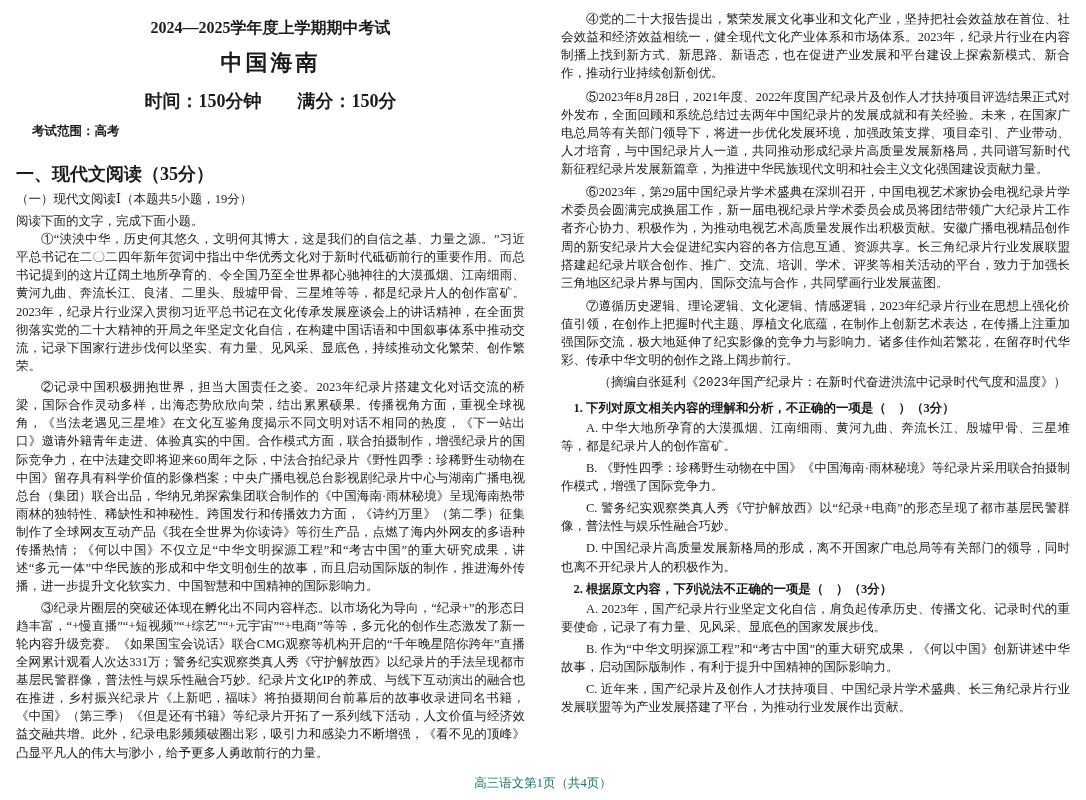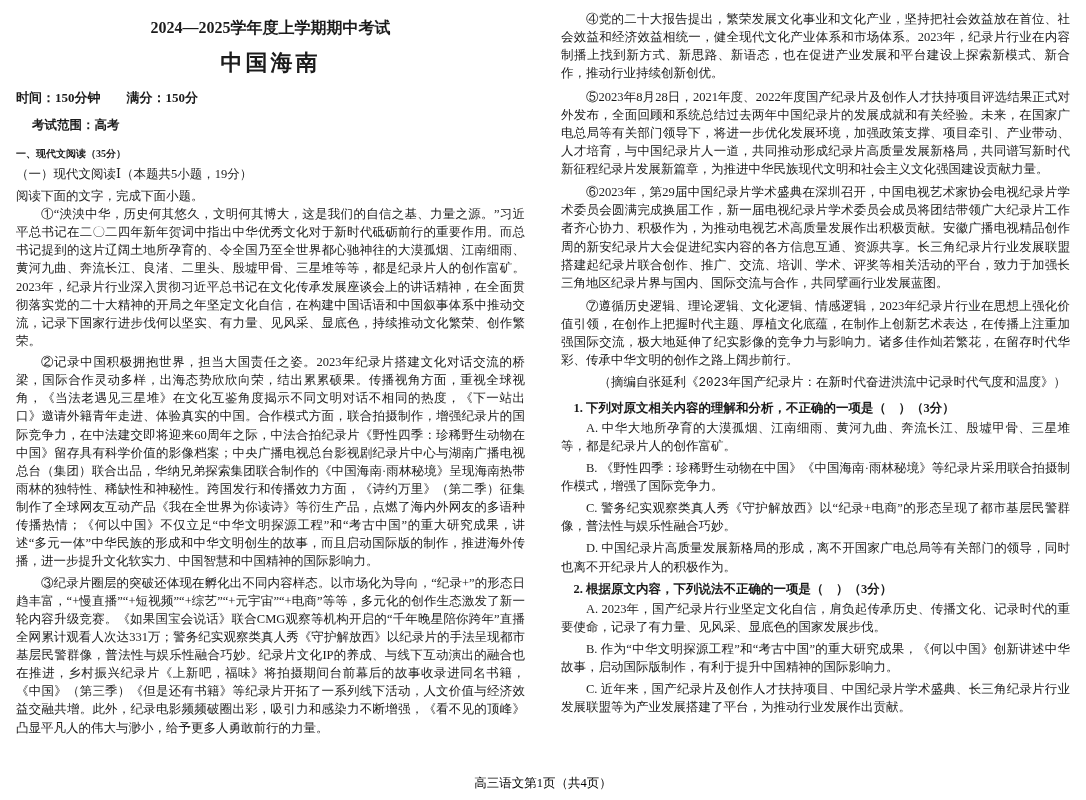--- a/index.html
+++ b/index.html
@@ -15,24 +15,24 @@
     gap:36px;
     padding:10px 16px 0 16px;
     height:768px;
     overflow:hidden;
   }
   .col { flex:1 1 0; min-width:0; }
 
   
   .exam-session { text-align:center; font-weight:bold; font-size:16px; margin-top:8px; }
   .exam-subject { text-align:center; font-weight:bold; font-size:22px; margin-top:9px; letter-spacing:3px; }
-  .exam-time    { text-align:left; font-weight:bold; font-size:13px; margin-top:11px; }
+  .exam-time    { text-align:center; font-weight:bold; font-size:18px; margin-top:11px; }
   .exam-scope   { font-weight:bold; font-size:12.5px; margin-top:10px;margin-left:16px; }
 
-  .section-title    { font-weight:bold; font-size:10px; margin-top:13px; }
+  .section-title    { font-weight:bold; font-size:18px; margin-top:22px; }
   .subsection-title { font-size:12.5px; margin-top:5px; }
   .instruction      { font-size:12.5px; margin-top:5px;font-family:Liberation Mono, monospace; }
 
   .para {
     font-size:12.5px;
     line-height:1.45;
     text-align:justify;
     text-indent:2em;
     margin:0 0 3px 0;
   }
@@ -59,21 +59,21 @@
     text-align:justify;
     text-indent:2em;
     margin:0 0 4px 0;
   }
   .footer {
     position:absolute;
     left:0; bottom:8px;
     width:1086px;
     text-align:center;
     font-size:12.5px;
-    color:#000000;
+    color:#0f766e;
   }
 </style>
 </head>
 <body>
 
 <div class="page">
 
   <div class="col col-left">
     <div class="exam-session">2024—2025学年度上学期期中考试</div>
     <div class="exam-subject">中国海南</div>

